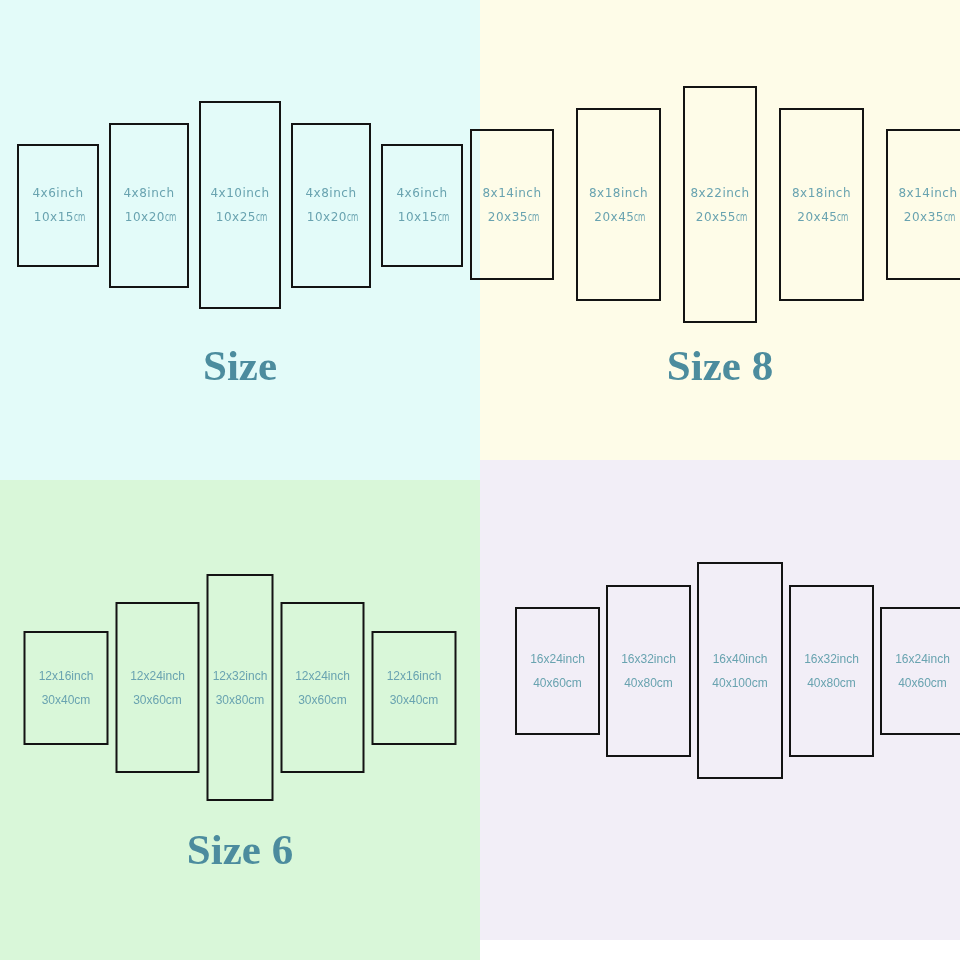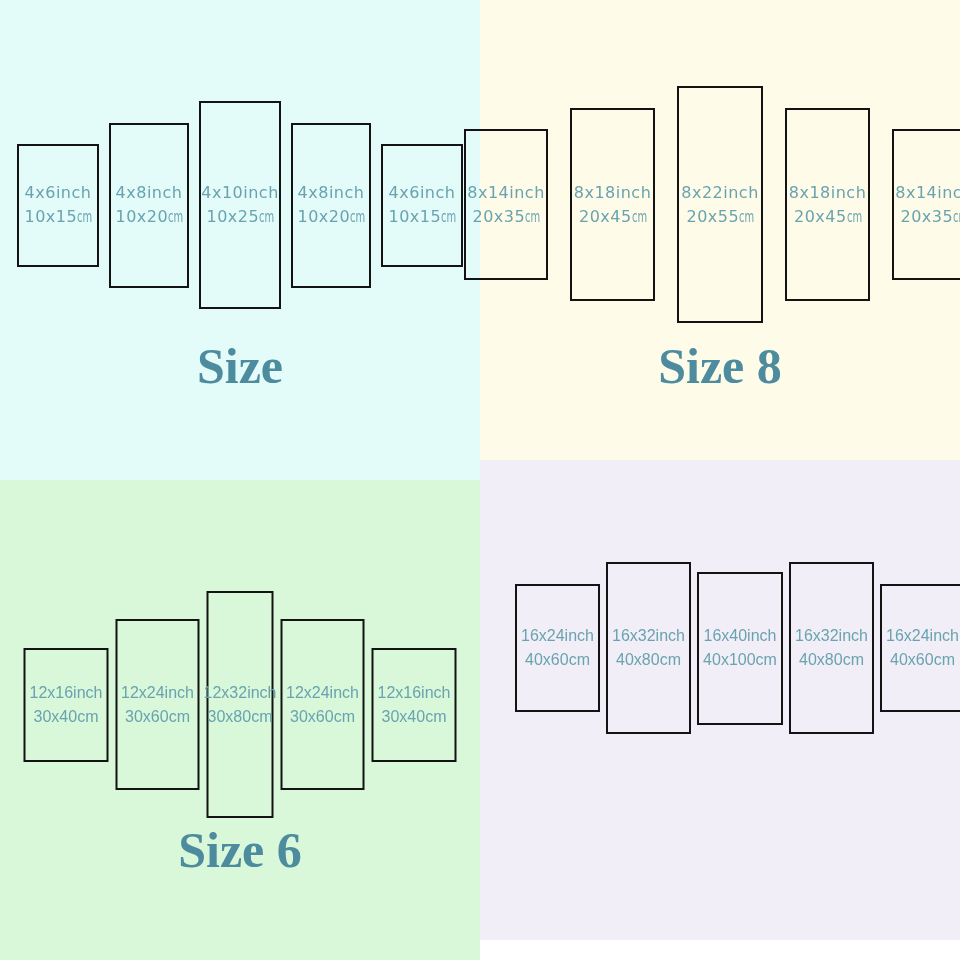--- a/index.html
+++ b/index.html
@@ -24,36 +24,36 @@
 
   .panels-row {
     position: absolute;
     left: 50%;
     transform: translateX(-50%);
     display: flex;
     align-items: center;
   }
   .q0 .panels-row { top: 101px; gap: 10px; }
   .q1 .panels-row { top: 86px;  gap: 22px;  }
-  .q2 .panels-row { top: 111px;  gap: 7px;  }
+  .q2 .panels-row { top: 94px;  gap: 7px;  }
   .q3 .panels-row { top: 102px; gap: 6px;  }
 
   .panel {
     box-sizing: border-box;
     flex: 0 0 auto;
     border: 2px solid #131313;
     display: flex;
     align-items: center;
     justify-content: center;
     background: transparent;
   }
   .panel-label {
     text-align: center;
     white-space: nowrap;
-    font-size: 16px;
+    font-size: 12px;
     line-height: 24px;
     color: #69A3B0;
   }
   
   .q0 .panel-label, .q1 .panel-label {
     font-family: "DejaVu Sans", sans-serif;
     letter-spacing: 0.5px;
   }
   .q2 .panel-label, .q3 .panel-label {
     font-family: "Liberation Sans", sans-serif;
@@ -67,21 +67,21 @@
     letter-spacing: 0;
   }
 
   .qtitle {
     position: absolute;
     left: 0; width: 100%;
     text-align: center;
     margin: 0;
     font-family: "Liberation Serif", serif;
     font-weight: bold;
-    font-size: 50px;
+    font-size: 43px;
     line-height: 40px;
     color: #4C8C9E;
   }
   .q0 .qtitle, .q1 .qtitle { top: 346px; }
   .q2 .qtitle, .q3 .qtitle { top: 350px; }
 </style>
 </head>
 <body>
 
 <div class="size-chart">
@@ -135,21 +135,21 @@
     </div>
   </div>
 
   <div class="panel" style="width: 85px; height: 193px;">
     <div class="panel-label">
       <span class="line1">8x18inch</span><br>
       <span class="line2"><span class="metric">20x45</span><span class="unit-cm">cm</span></span>
     </div>
   </div>
 
-  <div class="panel" style="width: 86px; height: 237px;">
+  <div class="panel" style="width: 74px; height: 237px;">
     <div class="panel-label">
       <span class="line1">8x22inch</span><br>
       <span class="line2"><span class="metric">20x55</span><span class="unit-cm">cm</span></span>
     </div>
   </div>
 
   <div class="panel" style="width: 85px; height: 193px;">
     <div class="panel-label">
       <span class="line1">8x18inch</span><br>
       <span class="line2"><span class="metric">20x45</span><span class="unit-cm">cm</span></span>
@@ -215,21 +215,21 @@
     </div>
   </div>
 
   <div class="panel" style="width: 85px; height: 172px;">
     <div class="panel-label">
       <span class="line1">16x32inch</span><br>
       <span class="line2"><span class="metric">40x80</span><span class="unit-cm">cm</span></span>
     </div>
   </div>
 
-  <div class="panel" style="width: 86px; height: 153px;">
+  <div class="panel" style="width: 86px; height: 217px;">
     <div class="panel-label">
       <span class="line1">16x40inch</span><br>
       <span class="line2"><span class="metric">40x100</span><span class="unit-cm">cm</span></span>
     </div>
   </div>
 
   <div class="panel" style="width: 85px; height: 172px;">
     <div class="panel-label">
       <span class="line1">16x32inch</span><br>
       <span class="line2"><span class="metric">40x80</span><span class="unit-cm">cm</span></span>

